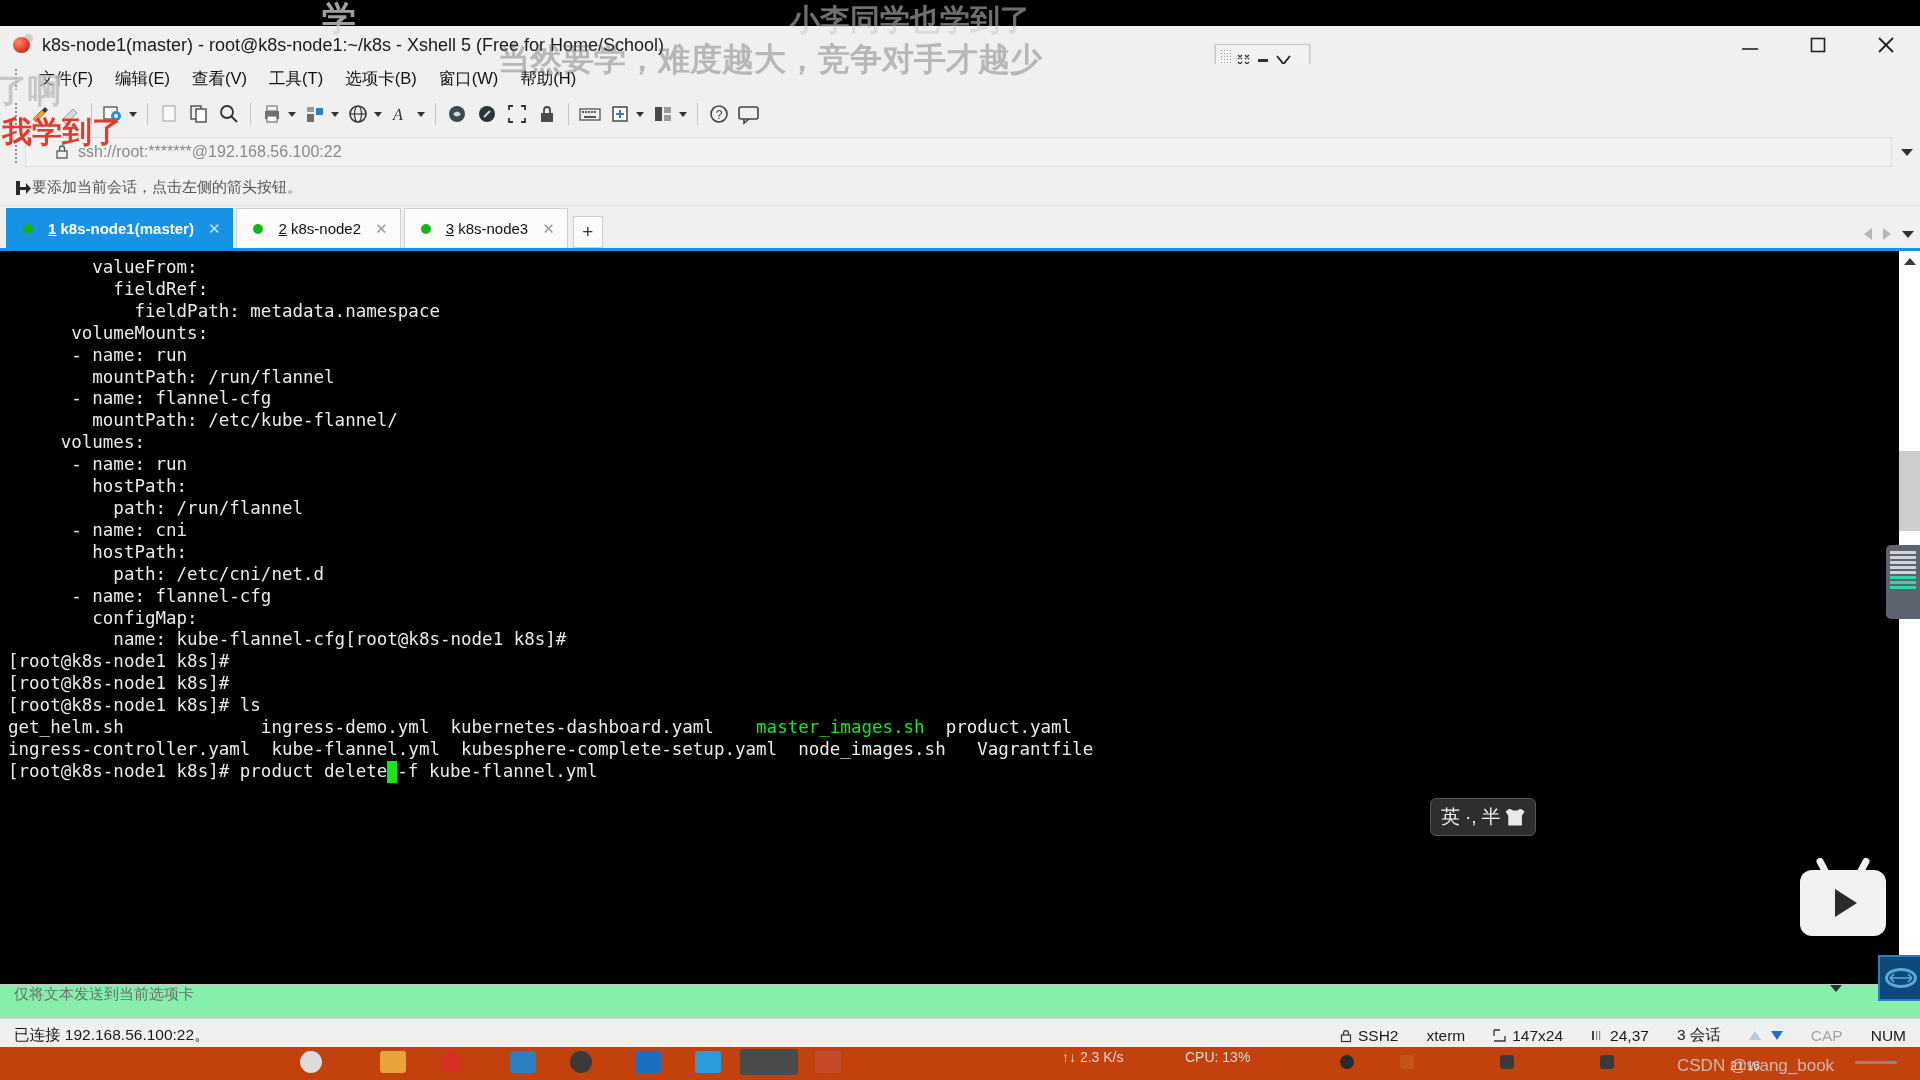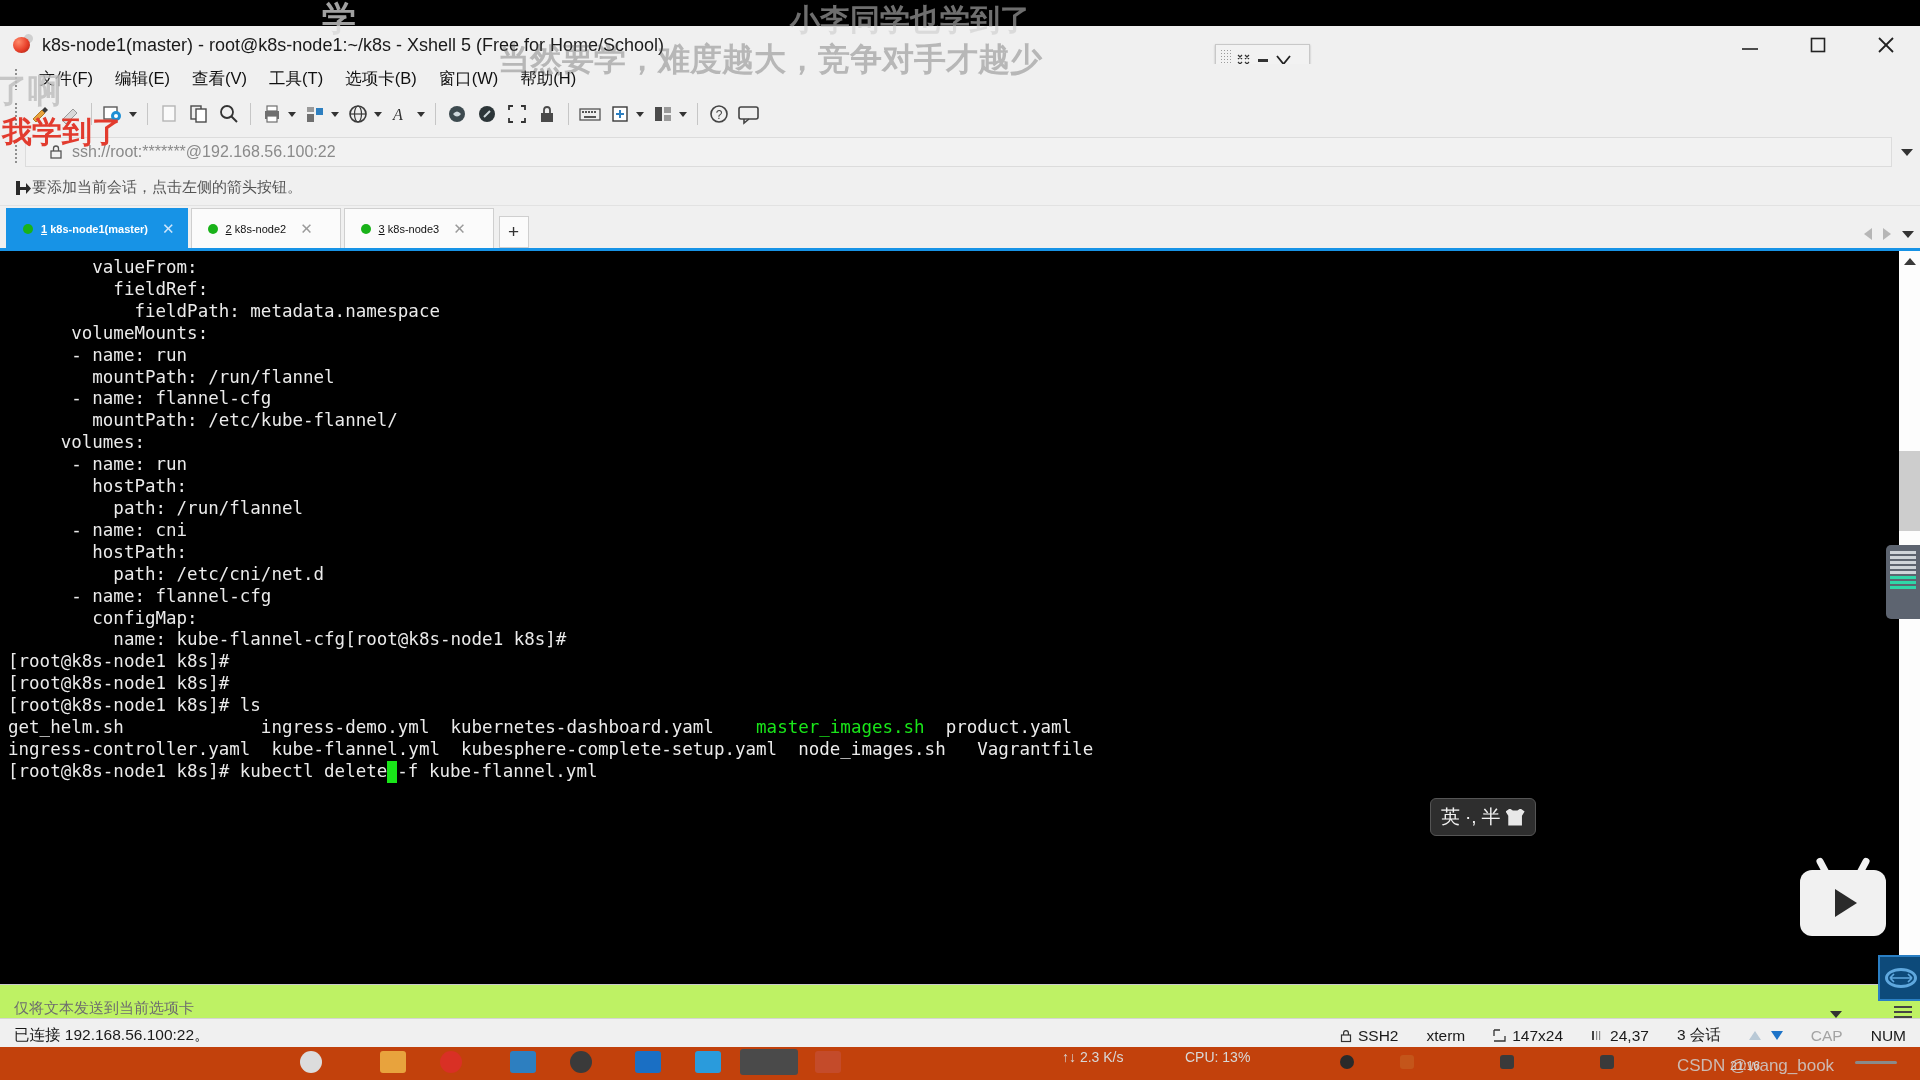--- a/index.html
+++ b/index.html
@@ -93,21 +93,21 @@
   }
   .tsep { width: 1px; height: 22px; background: #c6c6c6; margin: 0 6px; }
 
   
   .addrbar {
     height: 36px; display: flex; align-items: center; flex: none;
     background: #f0f0f0; padding-left: 14px; position: relative;
   }
   .addr-field {
     flex: 1; height: 30px; background: #f2f2f2; border: 1px solid #dcdcdc;
-    display: flex; align-items: center; gap: 9px; padding-left: 23px; margin-right: 2px;
+    display: flex; align-items: center; gap: 9px; padding-left: 29px; margin-right: 2px;
   }
   .addr-text { font-size: 16px; color: #8a8a8a; font-family: "Liberation Sans", sans-serif; }
   .addr-caret { width: 26px; display:flex; align-items:center; justify-content:center; }
 
   
   .hintbar {
     height: 36px; display: flex; align-items: center; flex: none;
     background: #f0f0f0; padding-left: 14px; border-bottom: 1px solid #e2e2e2;
   }
   .hint-text { font-size: 15px; color: #555; font-family: "Liberation Sans", sans-serif; }
@@ -117,21 +117,21 @@
     height: 42px; background: #f0f0f0; display: flex; align-items: flex-end;
     flex: none; padding-left: 6px; position: relative;
   }
   .tab {
     height: 40px; display: flex; align-items: center; gap: 8px;
     padding: 0 12px 0 16px; border: 1px solid #cfcfcf; border-bottom: none;
     background: #fbfbfb; margin-right: 3px; min-width: 150px;
   }
   .tab.active { background: #1793e6; border-color: #1793e6; }
   .tab-dot { width: 10px; height: 10px; border-radius: 50%; background: #19b219; flex: none; }
-  .tab-label { font-size: 11px; color: #111; white-space: nowrap; font-family: "Liberation Sans", sans-serif; }
+  .tab-label { font-size: 15px; color: #111; white-space: nowrap; font-family: "Liberation Sans", sans-serif; margin-left: 7px; }
   .tab.active .tab-label { color: #fff; font-weight: bold; }
   .tab-num { text-decoration: underline; }
   .tab-close { font-size: 15px; color: #9a9a9a; margin-left: 6px; }
   .tab.active .tab-close { color: #cfe6fb; }
   .tab-add {
     width: 30px; height: 32px; border: 1px solid #cfcfcf; background: #fbfbfb;
     display: flex; align-items: center; justify-content: center;
     font-size: 19px; color: #333; margin-left: 2px;
   }
   .tabbar-right {
@@ -165,22 +165,22 @@
   .sb-up {
     height: 20px; display: flex; align-items: center; justify-content: center;
   }
   .sb-up .chev { width:0;height:0;border-left:6px solid transparent;border-right:6px solid transparent;border-bottom:7px solid #3a3a3a; }
   .sb-thumb {
     position: absolute; left: 0; right: 0; top: 200px; height: 80px; background: #cdcdcd;
   }
 
   
   .sendbar {
-    height: 34px; background: #bef264; border-top: 1px solid #cacaca;
-    display: flex; align-items: flex-end; flex: none; padding: 0 8px 0 14px; gap: 40px;
+    height: 34px; background: #86efac; border-top: 1px solid #cacaca;
+    display: flex; align-items: flex-start; flex: none; padding: 0 8px 0 14px; gap: 40px;
   }
   .send-text { flex: 1; font-size: 15px; color: #6e6e6e; font-family: "Liberation Sans", sans-serif; }
   .hamburger { width: 18px; display: flex; flex-direction: column; gap: 3px; margin-left: 12px; }
   .hamburger i { display: block; height: 2px; background: #444; }
 
   
   .statusbar {
     height: 34px; background: #f0f0f0; border-top: 1px solid #d4d4d4;
     display: flex; align-items: center; flex: none; padding: 0 10px 0 14px;
     font-size: 15.5px; color: #1a1a1a; font-family: "Liberation Sans", sans-serif;
@@ -518,21 +518,21 @@
         hostPath:
           path: /etc/cni/net.d
       - name: flannel-cfg
         configMap:
           name: kube-flannel-cfg[root@k8s-node1 k8s]#
 [root@k8s-node1 k8s]#
 [root@k8s-node1 k8s]#
 [root@k8s-node1 k8s]# ls</span>
 <span><span>get_helm.sh             ingress-demo.yml  kubernetes-dashboard.yaml    </span><span class="g">master_images.sh</span><span>  product.yaml</span></span>
 <span>ingress-controller.yaml  kube-flannel.yml  kubesphere-complete-setup.yaml  node_images.sh   Vagrantfile</span>
-<span><span>[root@k8s-node1 k8s]# kubectl delete</span><span class="cursor">&nbsp;</span><span>-f kube-flannel.yml</span></span></div>
+<span><span>[root@k8s-node1 k8s]# product delete</span><span class="cursor">&nbsp;</span><span>-f kube-flannel.yml</span></span></div>
 
       <div class="term-scroll">
         <div class="sb-up">
             <div class="chev"></div>
           </div>
         <div class="sb-thumb"></div>
       </div>
     </div>
 
     <div class="sendbar">

